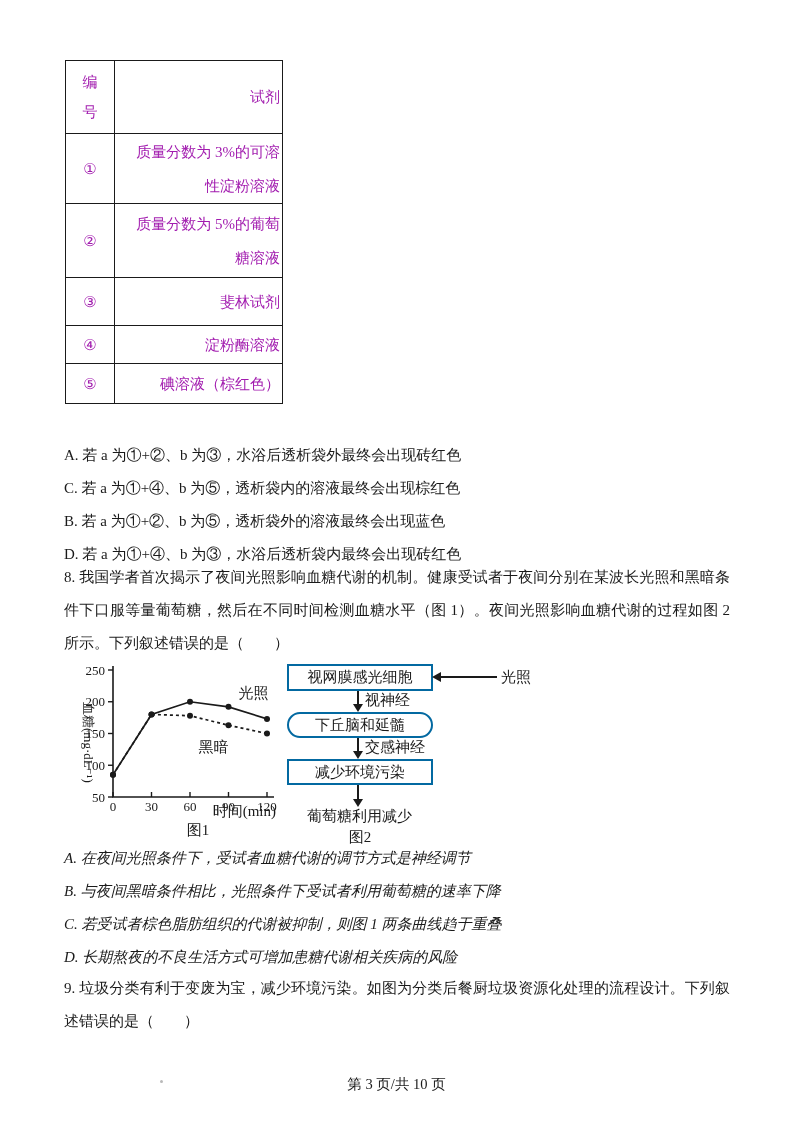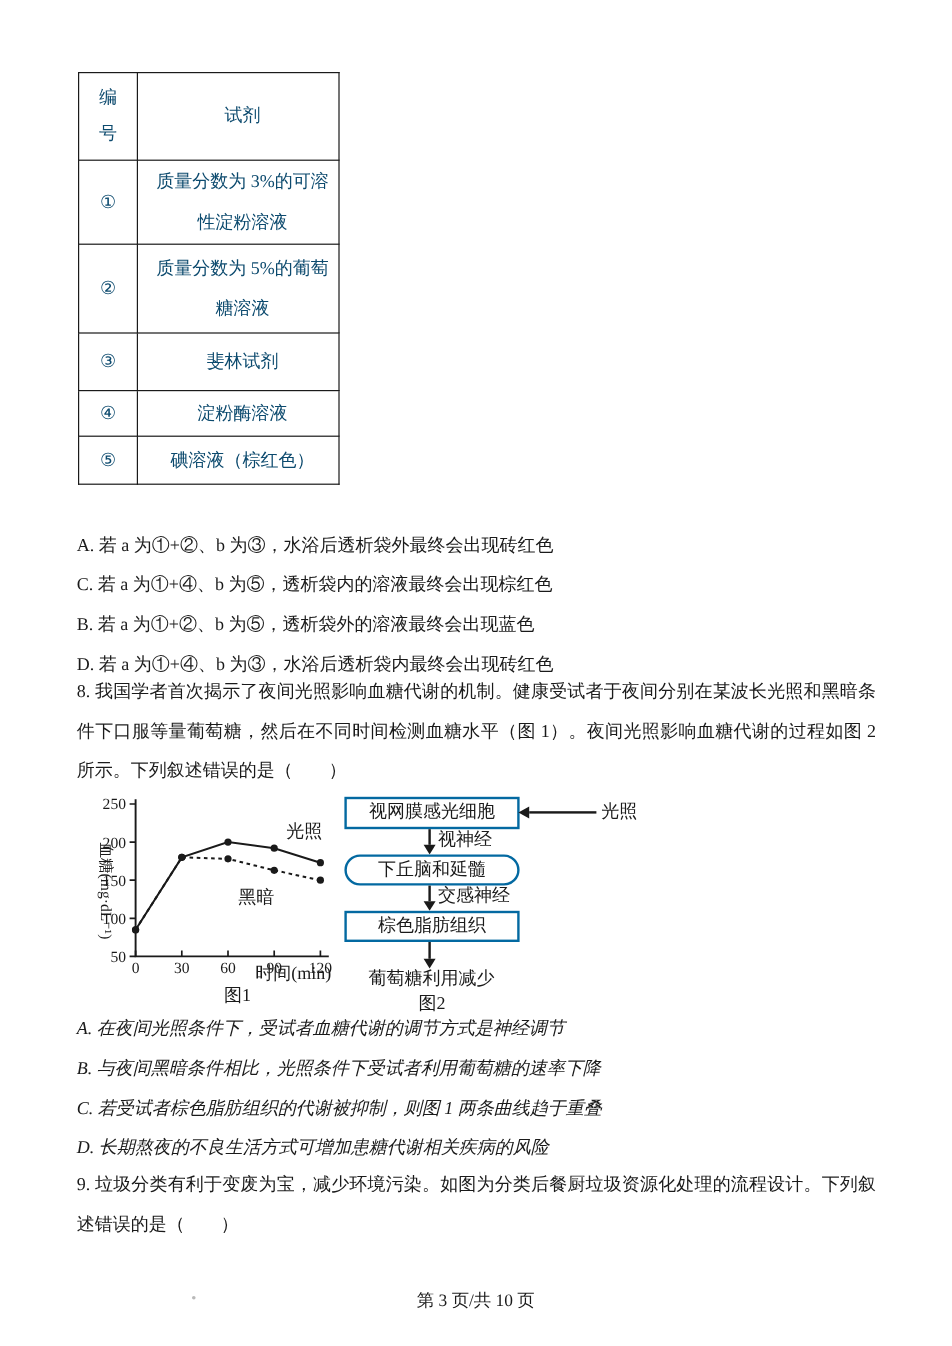--- a/index.html
+++ b/index.html
@@ -1,22 +1,22 @@
 <!DOCTYPE html>
 <html><head>
 <meta charset="utf-8">
 <style>
   html,body{margin:0;padding:0;background:#fff;}
   .page{position:relative;width:793px;height:1122px;background:#fff;overflow:hidden;
         font-family:"Liberation Serif","DejaVu Serif",serif;color:#1a1a1a;}
   
-  table.reagent{position:absolute;left:65px;top:60px;border-collapse:collapse;font-size:15px;color:#0c4a6e;}
+  table.reagent{position:absolute;left:65px;top:60px;border-collapse:collapse;font-size:15px;color:#a21caf;}
   table.reagent td{border:1.4px solid #1a1a1a;vertical-align:middle;}
   td.no{width:46px;text-align:center;}
-  td.rg{width:156px;padding:0 2px 0 9px;line-height:34px;text-align:center;}
+  td.rg{width:156px;padding:0 2px 0 9px;line-height:34px;text-align:right;}
   tr.h1{height:73px;} tr.r1{height:70px;} tr.r2{height:74px;}
   tr.r3{height:48px;} tr.r4{height:38px;} tr.r5{height:40px;}
   .vwrap{display:inline-block;width:17px;line-height:30px;text-align:center;}
   
   .para{position:absolute;left:64px;width:666px;font-size:15px;line-height:33px;
         text-align:justify;margin:0;}
   .opts{position:absolute;left:64px;font-size:15px;}
   .opts div{line-height:33px;white-space:nowrap;}
   
   .fig1{position:absolute;left:72px;top:660px;}
@@ -138,21 +138,21 @@
     <div class="vline" style="top:31px;height:13px;"></div>
     <div class="trid" style="top:44px;"></div>
     <div class="flabel" style="left:78px;top:30px;">视神经</div>
 
     <div class="fbox" style="top:52px;height:26px;line-height:22px;border-radius:13px;">下丘脑和延髓</div>
 
     <div class="vline" style="top:78px;height:13px;"></div>
     <div class="trid" style="top:91px;"></div>
     <div class="flabel" style="left:78px;top:77px;">交感神经</div>
 
-    <div class="fbox" style="top:99px;height:26px;line-height:22px;">棕色脂肪组织</div>
+    <div class="fbox" style="top:99px;height:26px;line-height:22px;">减少环境污染</div>
 
     <div class="vline" style="top:125px;height:14px;"></div>
     <div class="trid" style="top:139px;"></div>
 
     <div class="fresult">葡萄糖利用减少</div>
     <div class="fig2-cap">图2</div>
   </div>
 
   <div class="opts" style="top:842px;font-style:italic;">
     <div>A. 在夜间光照条件下，受试者血糖代谢的调节方式是神经调节</div>

